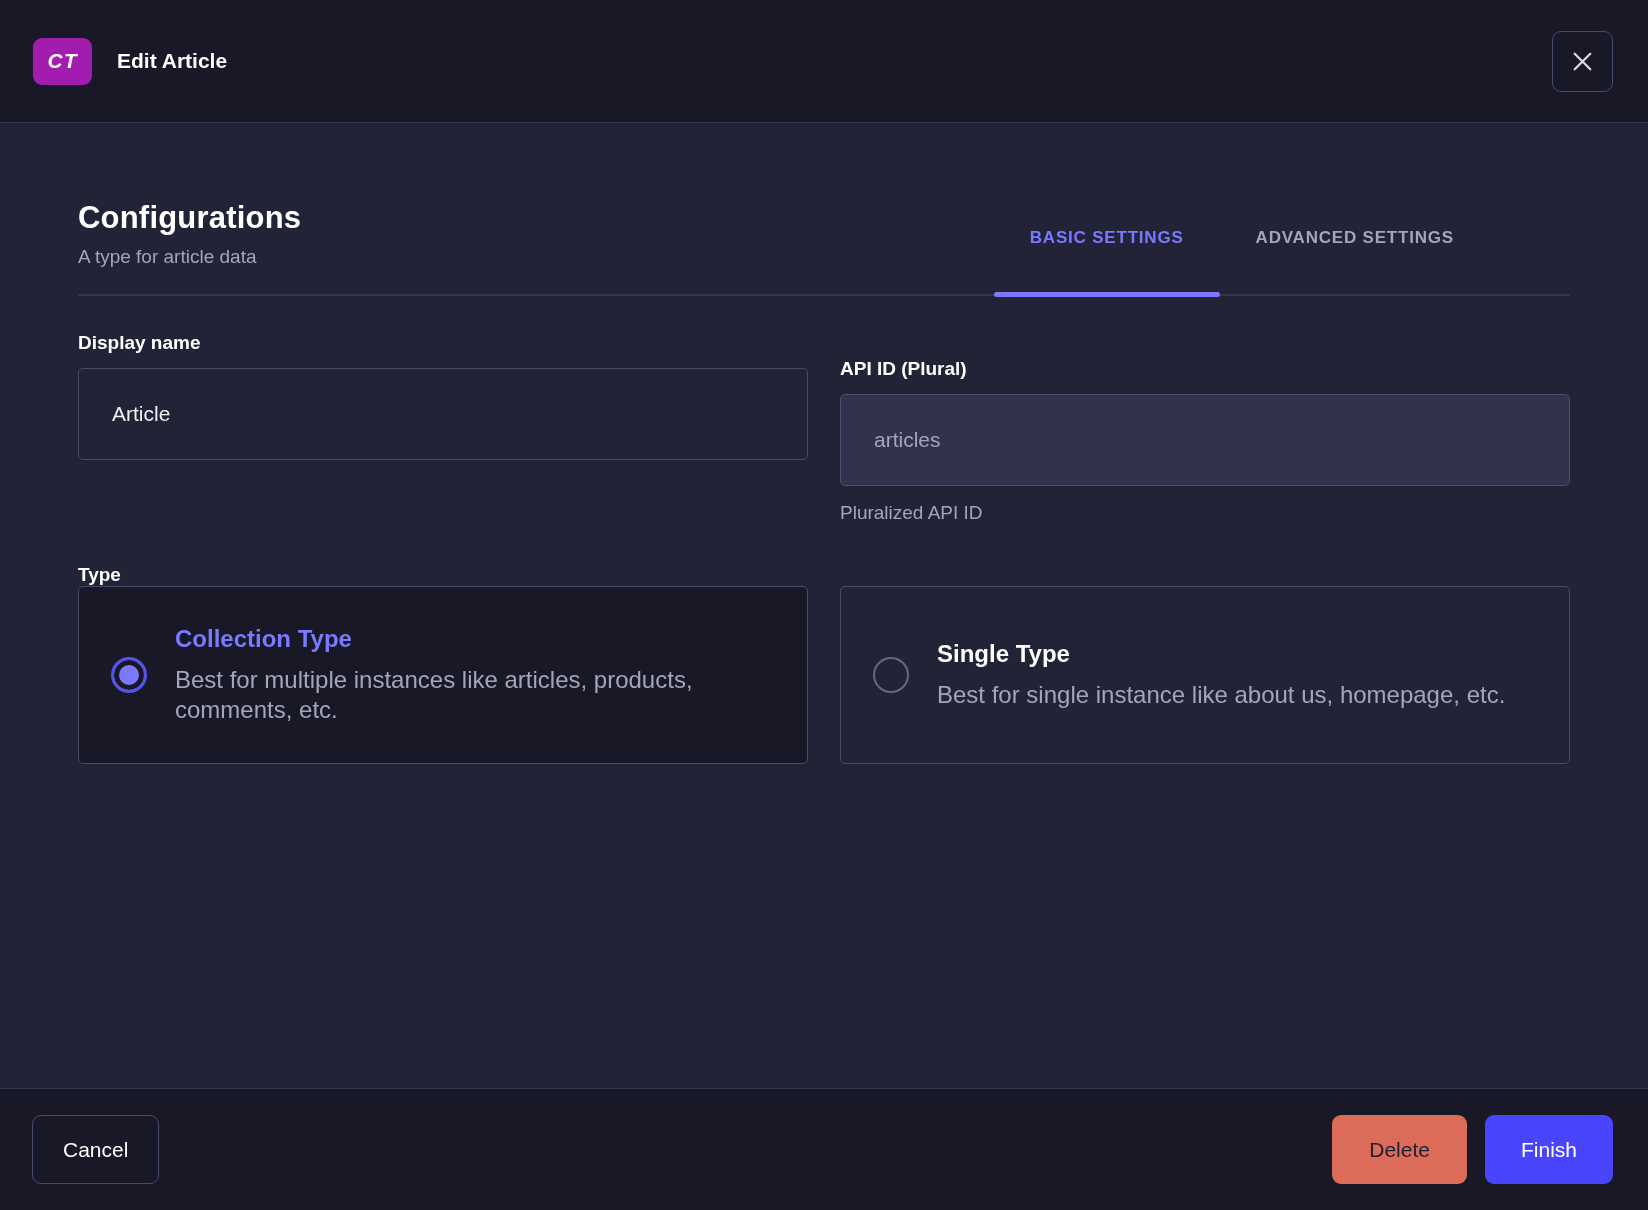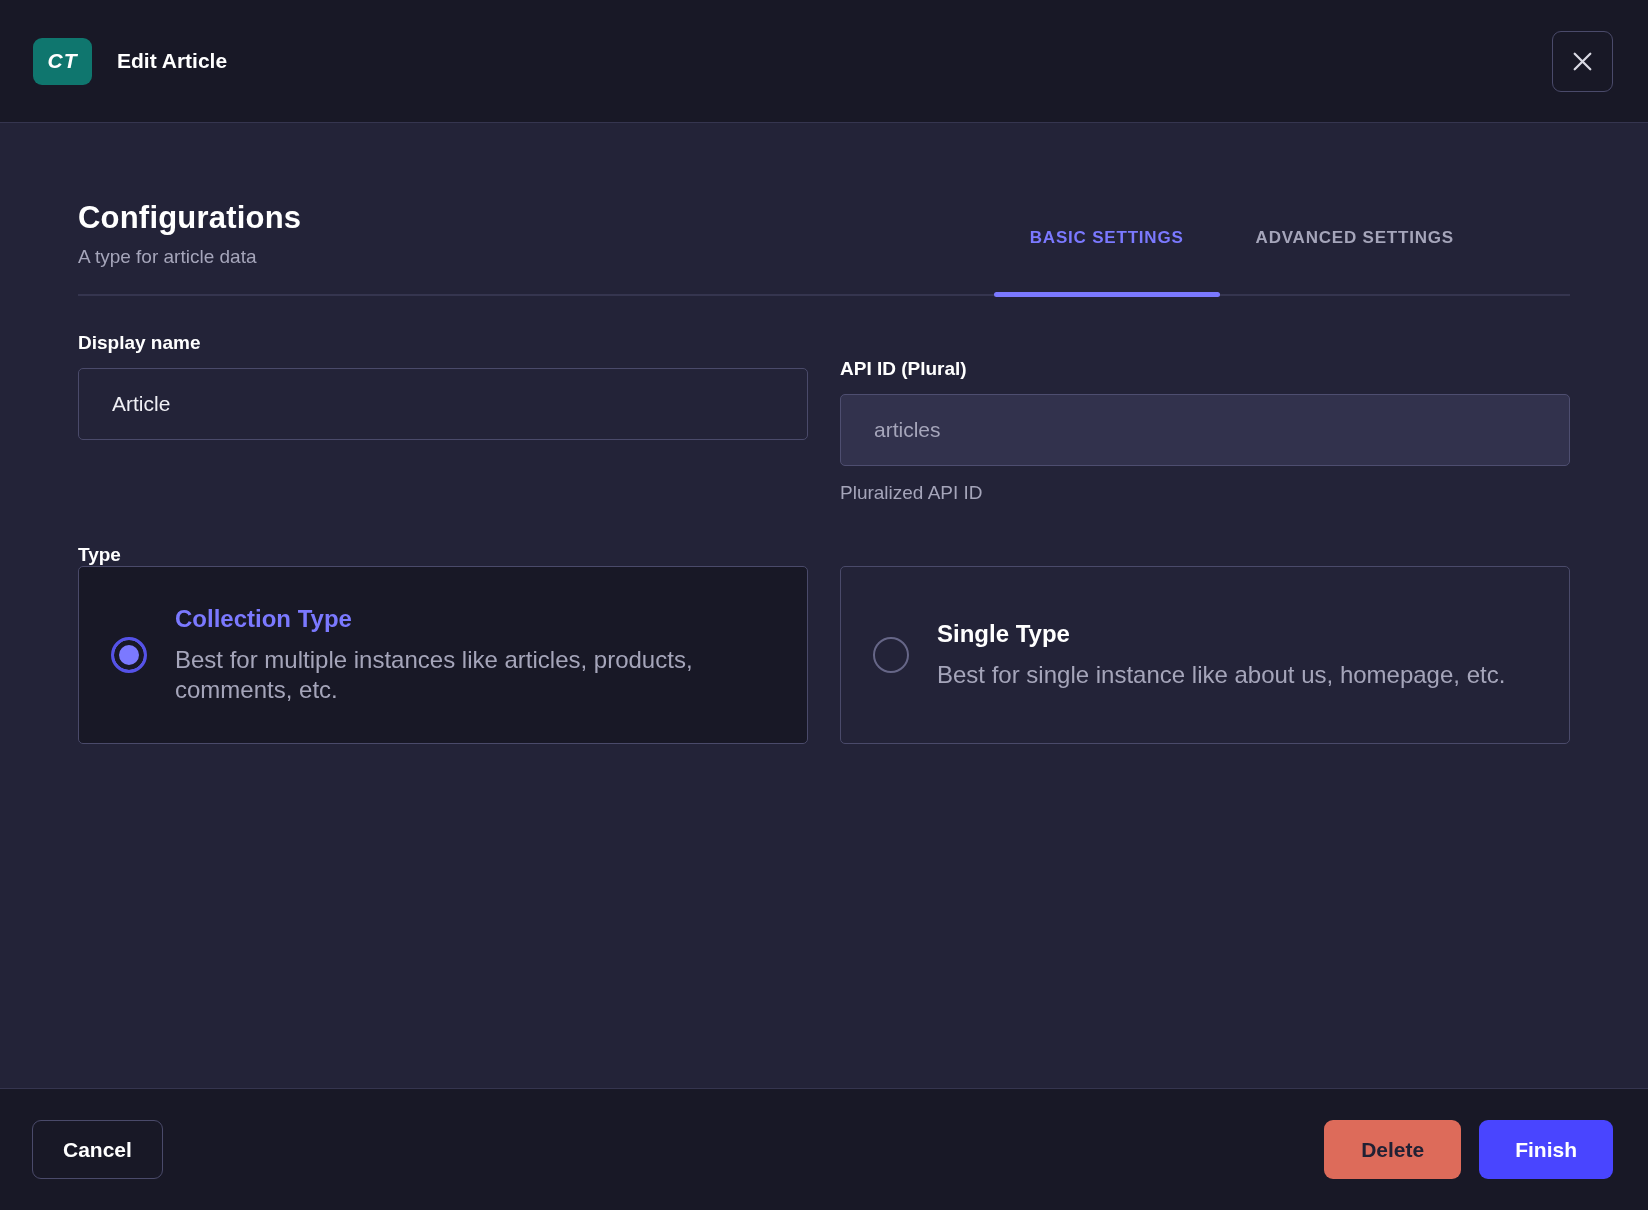--- a/index.html
+++ b/index.html
@@ -22,21 +22,21 @@
     flex: 0 0 123px;
     background: #181826;
     border-bottom: 1px solid #35354f;
     display: flex;
     align-items: center;
     padding: 0 35px 0 33px;
   }
   .ct-badge {
     width: 59px; height: 47px;
     border-radius: 9px;
-    background: #0f766e;
+    background: #a21caf;
     color: #ffffff;
     font-weight: bold;
     font-style: italic;
     font-size: 21px;
     letter-spacing: 1px;
     display: flex; align-items: center; justify-content: center;
   }
   .header-title {
     margin-left: 25px;
     color: #ffffff;
@@ -115,21 +115,21 @@
   }
   .field-label {
     display: block;
     font-size: 19px;
     font-weight: bold;
     color: #ffffff;
     margin-bottom: 14px;
   }
   .text-input {
     width: 100%;
-    height: 72px;
+    height: 92px;
     border-radius: 5px;
     padding: 0 33px;
     font-size: 21px;
     font-family: "Liberation Sans", sans-serif;
     outline: none;
   }
   .input-plain {
     background: transparent;
     border: 1px solid #4a4a6a;
     color: #f0f0f5;
@@ -197,24 +197,24 @@
   
   .modal-footer {
     flex: 0 0 122px;
     background: #181826;
     border-top: 1px solid #35354f;
     display: flex;
     align-items: center;
     padding: 0 35px 0 32px;
   }
   .btn {
-    height: 59px;
+    height: 69px;
     border-radius: 9px;
     font-size: 21px;
-    font-weight: bold;
+    font-weight: normal;
     font-family: "Liberation Sans", sans-serif;
     border: none;
     cursor: pointer;
     display: flex; align-items: center; justify-content: center;
   }
   .btn-cancel {
     background: transparent;
     border: 1px solid #4a4a6a;
     color: #ffffff;
     padding: 0 30px;

